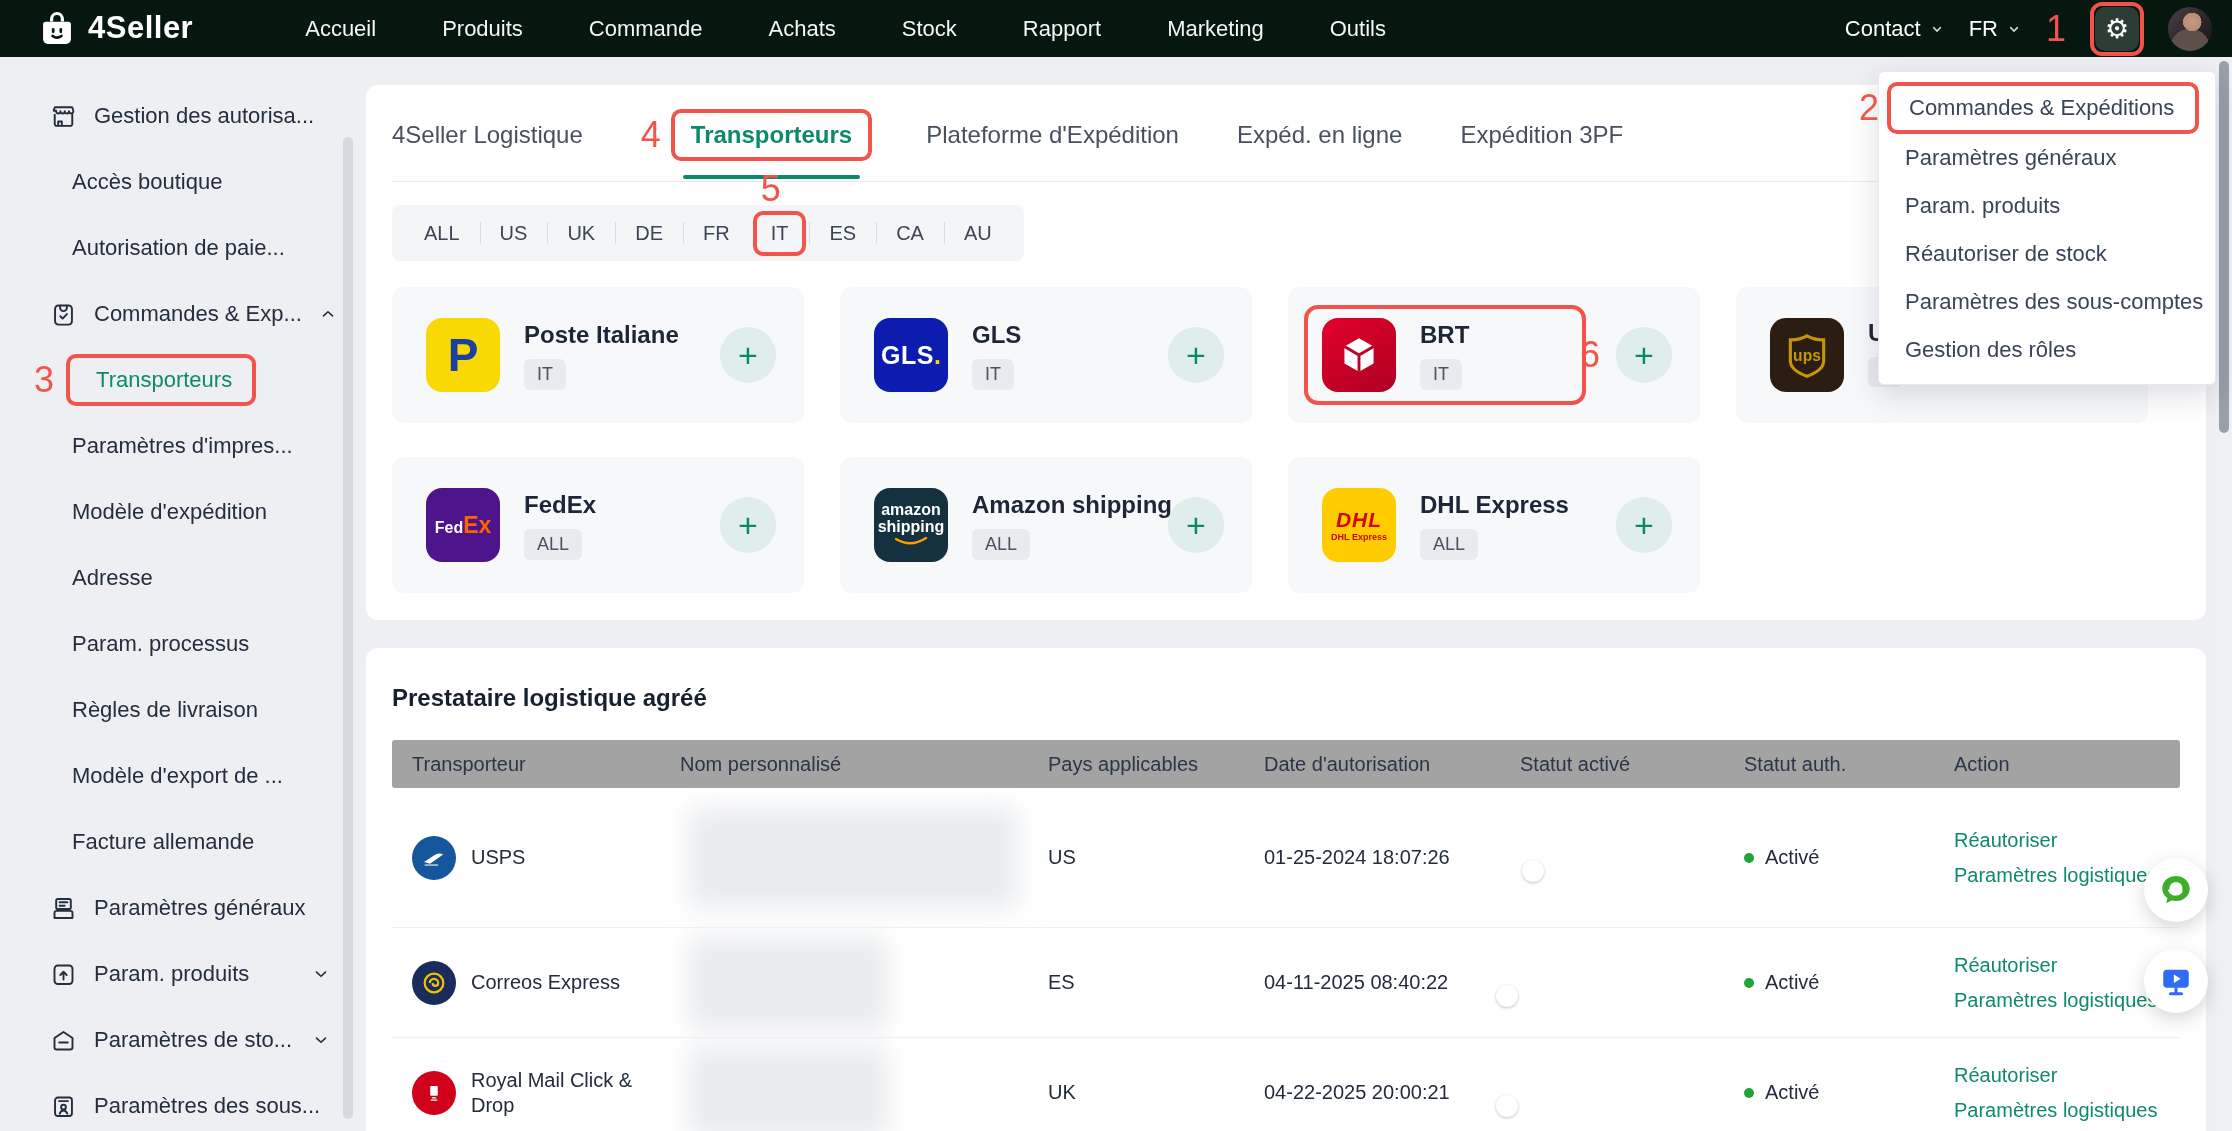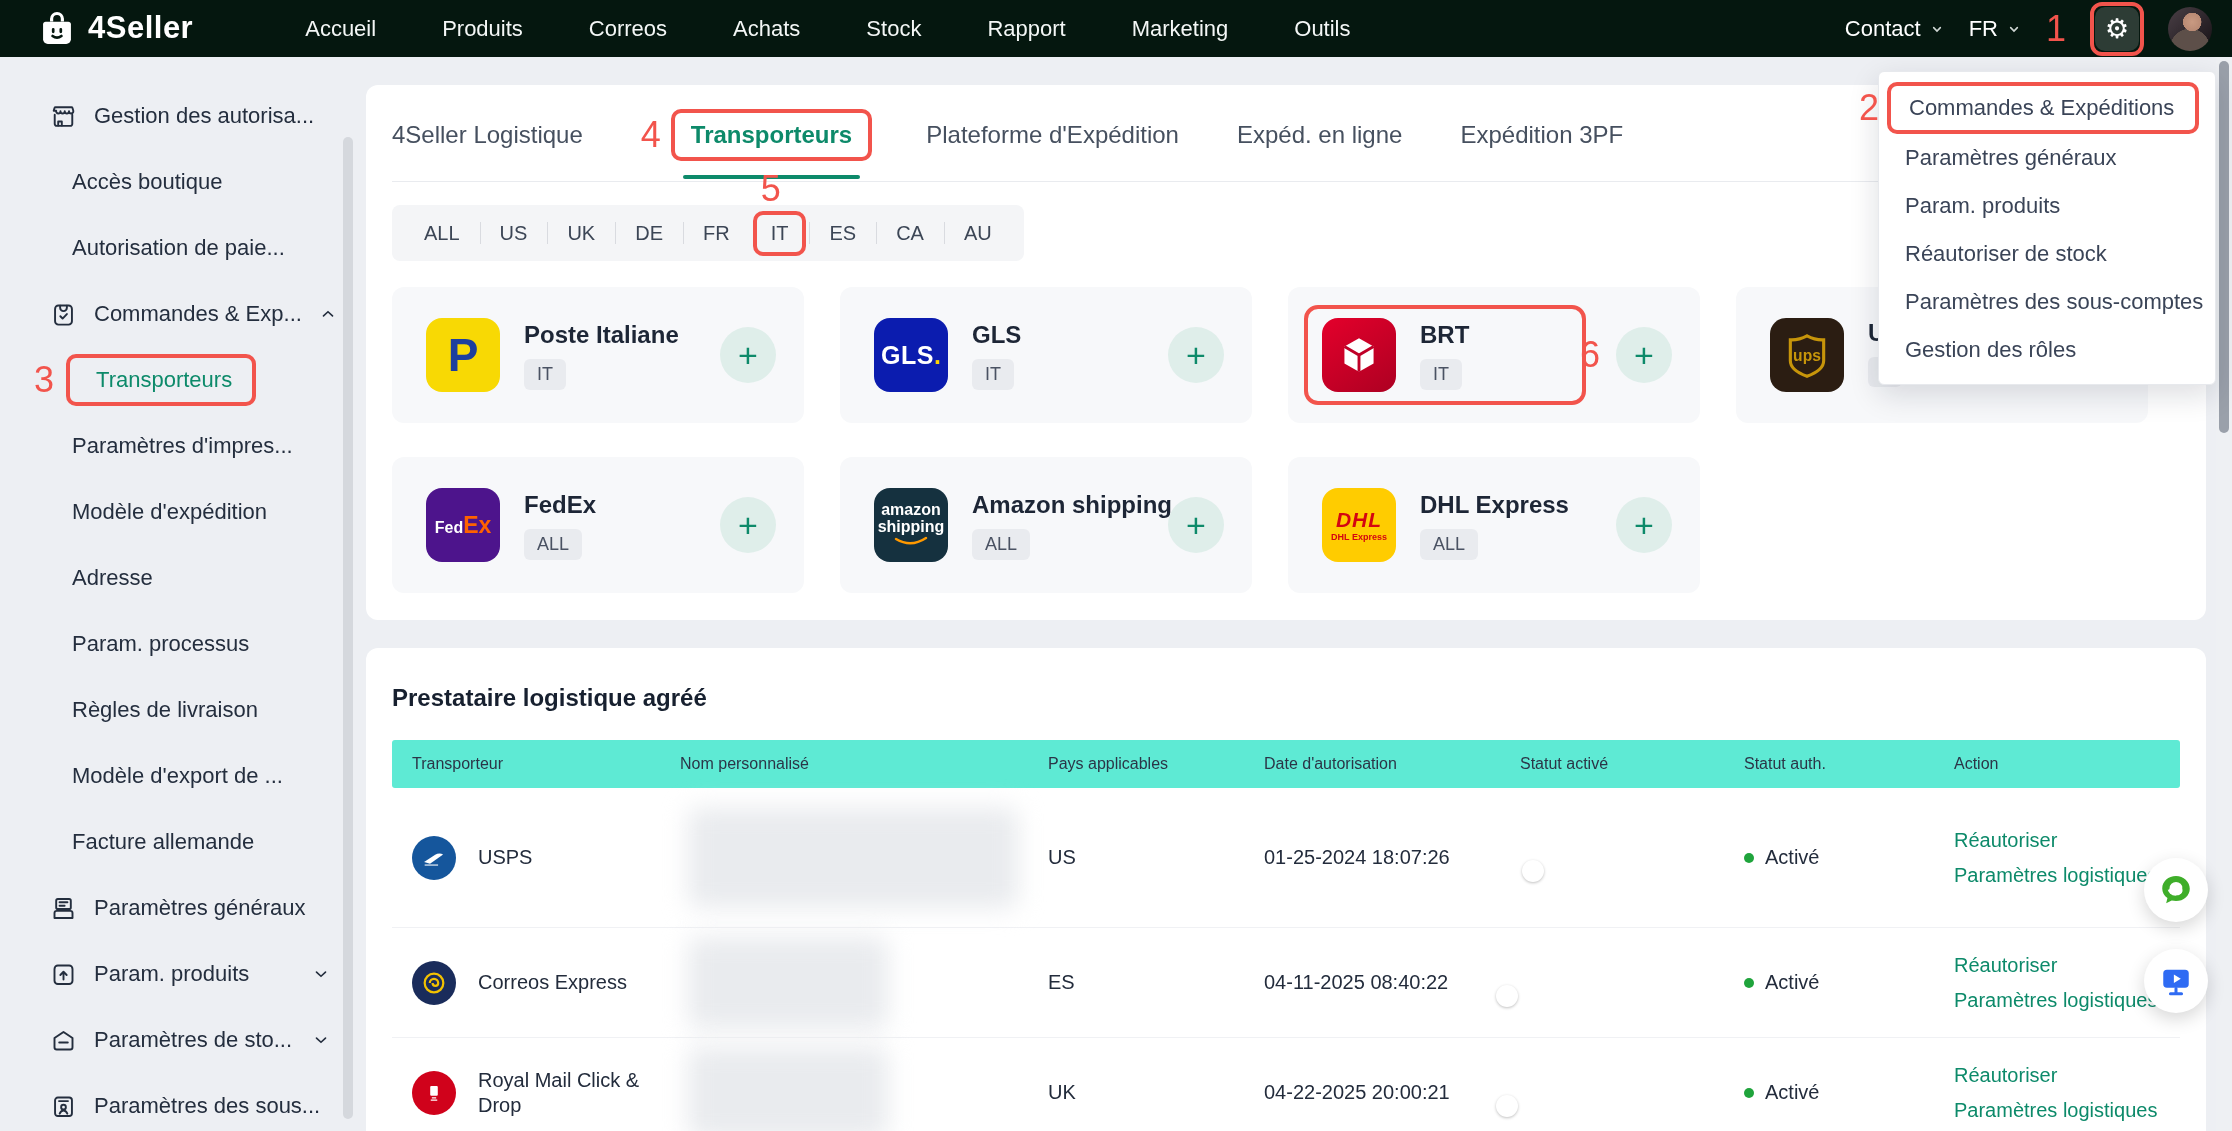--- a/index.html
+++ b/index.html
@@ -78,26 +78,26 @@
   .logo-gls { background:#0b1caf; } .logo-gls b { color:#fff; font-size:25px; letter-spacing:.5px; } .logo-gls i { color:#ffd500; font-style:normal; font-size:25px; font-weight:700; }
   .logo-brt { background:linear-gradient(145deg,#e4002b,#ad0022); }
   .logo-ups { background:#2b1d12; }
   .logo-fedex { background:#4d148c; } .logo-fedex b { color:#fff; font-size:16px; } .logo-fedex i { color:#ff6200; font-style:normal; font-weight:700; font-size:23px; }
   .logo-amazon { background:#15313f; color:#fff; font-size:16px; font-weight:700; line-height:1.05; text-align:center; }
   .logo-dhl { background:#ffcc00; } .logo-dhl b { color:#d40511; font-size:21px; font-style:italic; letter-spacing:1px; } .logo-dhl small { color:#d40511; font-size:9px; font-weight:700; }
 
   
   .t-title { margin:36px 0 28px 26px; font-size:24px; font-weight:700; color:#17202f; }
   .tgrid { display:grid; grid-template-columns:268px 368px 216px 256px 224px 210px 246px; margin:0 26px; align-items:center; }
-  .thead { background:#5eead4; height:48px; font-size:16px; color:#2b3547; border-radius:3px; }
+  .thead { background:#a3a3a3; height:48px; font-size:20px; color:#2b3547; border-radius:3px; }
   .thead > div { padding-left:20px; white-space:nowrap; }
   .trow { border-bottom:1px solid #f0f1f4; font-size:20px; color:#232c3c; }
   .trow > div { padding-left:20px; }
   .row-1 { height:140px; } .row-2 { height:110px; } .row-3 { height:110px; }
-  .carrier-cell { display:flex; align-items:center; gap:22px; }
+  .carrier-cell { display:flex; align-items:center; gap:15px; }
   .tlogo { width:44px; height:44px; border-radius:50%; flex:none; display:flex; align-items:center; justify-content:center; }
   .tlogo.usps { background:#15569c; } .tlogo.correos { background:#1a2c5b; } .tlogo.royal { background:#d0021b; }
   .carrier-name { line-height:1.25; max-width:165px; }
   .blur-blob { background:#e9ebee; filter:blur(12px); border-radius:10px; }
   .blur-1 { width:330px; height:100px; margin-left:8px; }
   .blur-23 { width:200px; height:92px; margin-left:8px; }
   .tog { width:46px; height:26px; border-radius:13px; position:relative; cursor:pointer; }
   .tog.off { background:#e3e6ec; } .tog.on { background:#0e8a72; }
   .tog .knob { position:absolute; top:2px; width:22px; height:22px; border-radius:50%; background:#fff; box-shadow:0 1px 3px rgba(0,0,0,.25); }
   .tog.off .knob { left:2px; } .tog.on .knob { right:2px; }
@@ -130,21 +130,21 @@
     <svg width="38" height="38" viewBox="0 0 24 24">
       <path fill="#fff" d="M4.8 7.4h14.4c.9 0 1.6.7 1.6 1.6v9.4a3 3 0 0 1-3 3H6.2a3 3 0 0 1-3-3V9c0-.9.7-1.6 1.6-1.6z"></path>
       <path fill="none" stroke="#fff" stroke-width="2" d="M8.6 7.2V5.6a3.4 3.4 0 0 1 6.8 0v1.6"></path>
       <path fill="none" stroke="#05170f" stroke-width="1.7" stroke-linecap="round" d="M9.6 12.2v1.6 M14.4 12.2v1.6 M9.2 16.4q2.8 2.2 5.6 0"></path>
     </svg>
     <span class="brand-text">4Seller</span>
   </div>
   <nav class="topmenu">
     <span>Accueil</span>
     <span>Produits</span>
-    <span>Correos</span>
+    <span>Commande</span>
     <span>Achats</span>
     <span>Stock</span>
     <span>Rapport</span>
     <span>Marketing</span>
     <span>Outils</span>
   </nav>
   <div class="nav-right">
     <div class="nav-drop">
       <span>Contact</span>
       <svg viewBox="0 0 24 24" fill="none" stroke-width="2.4" stroke-linecap="round">

